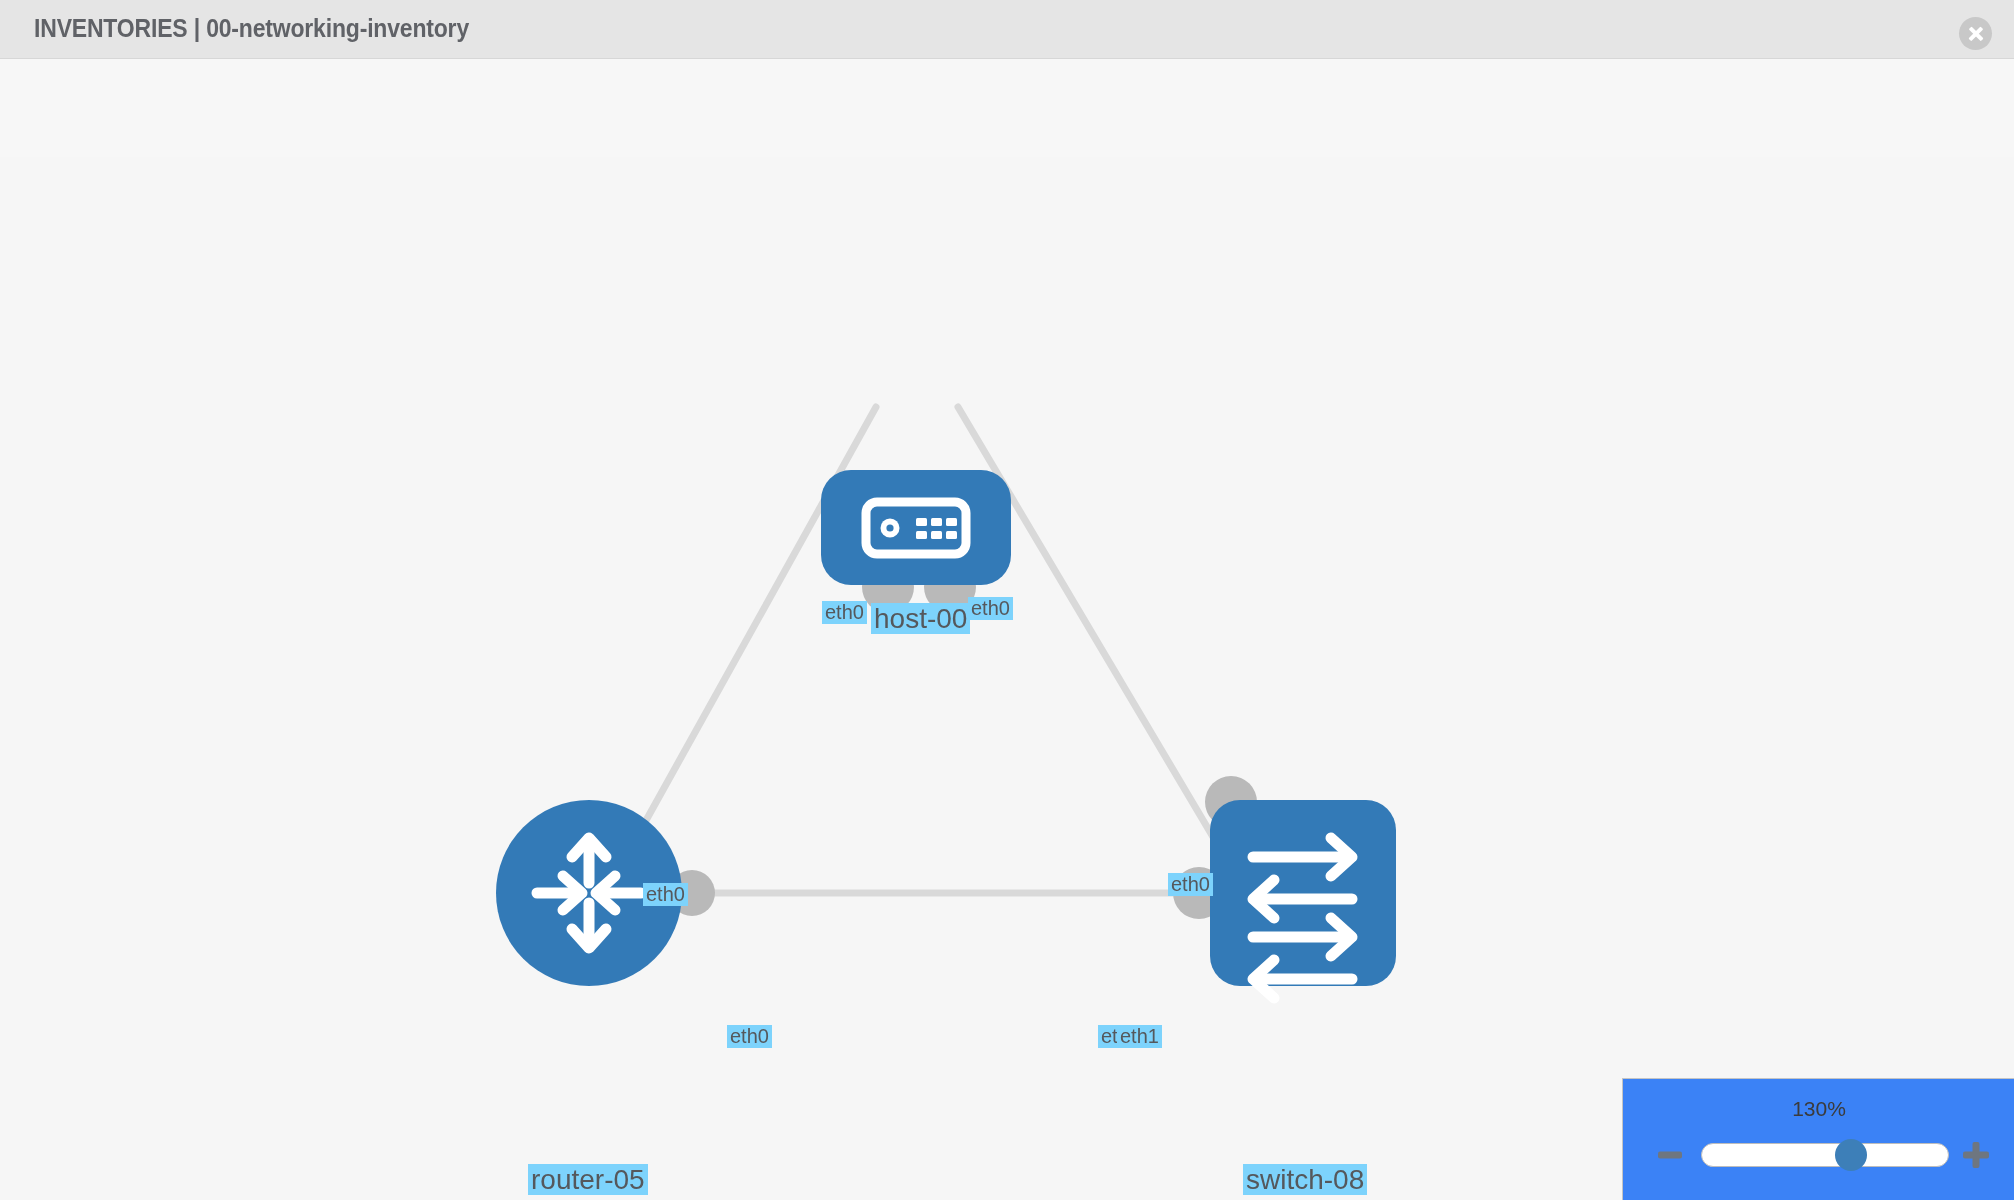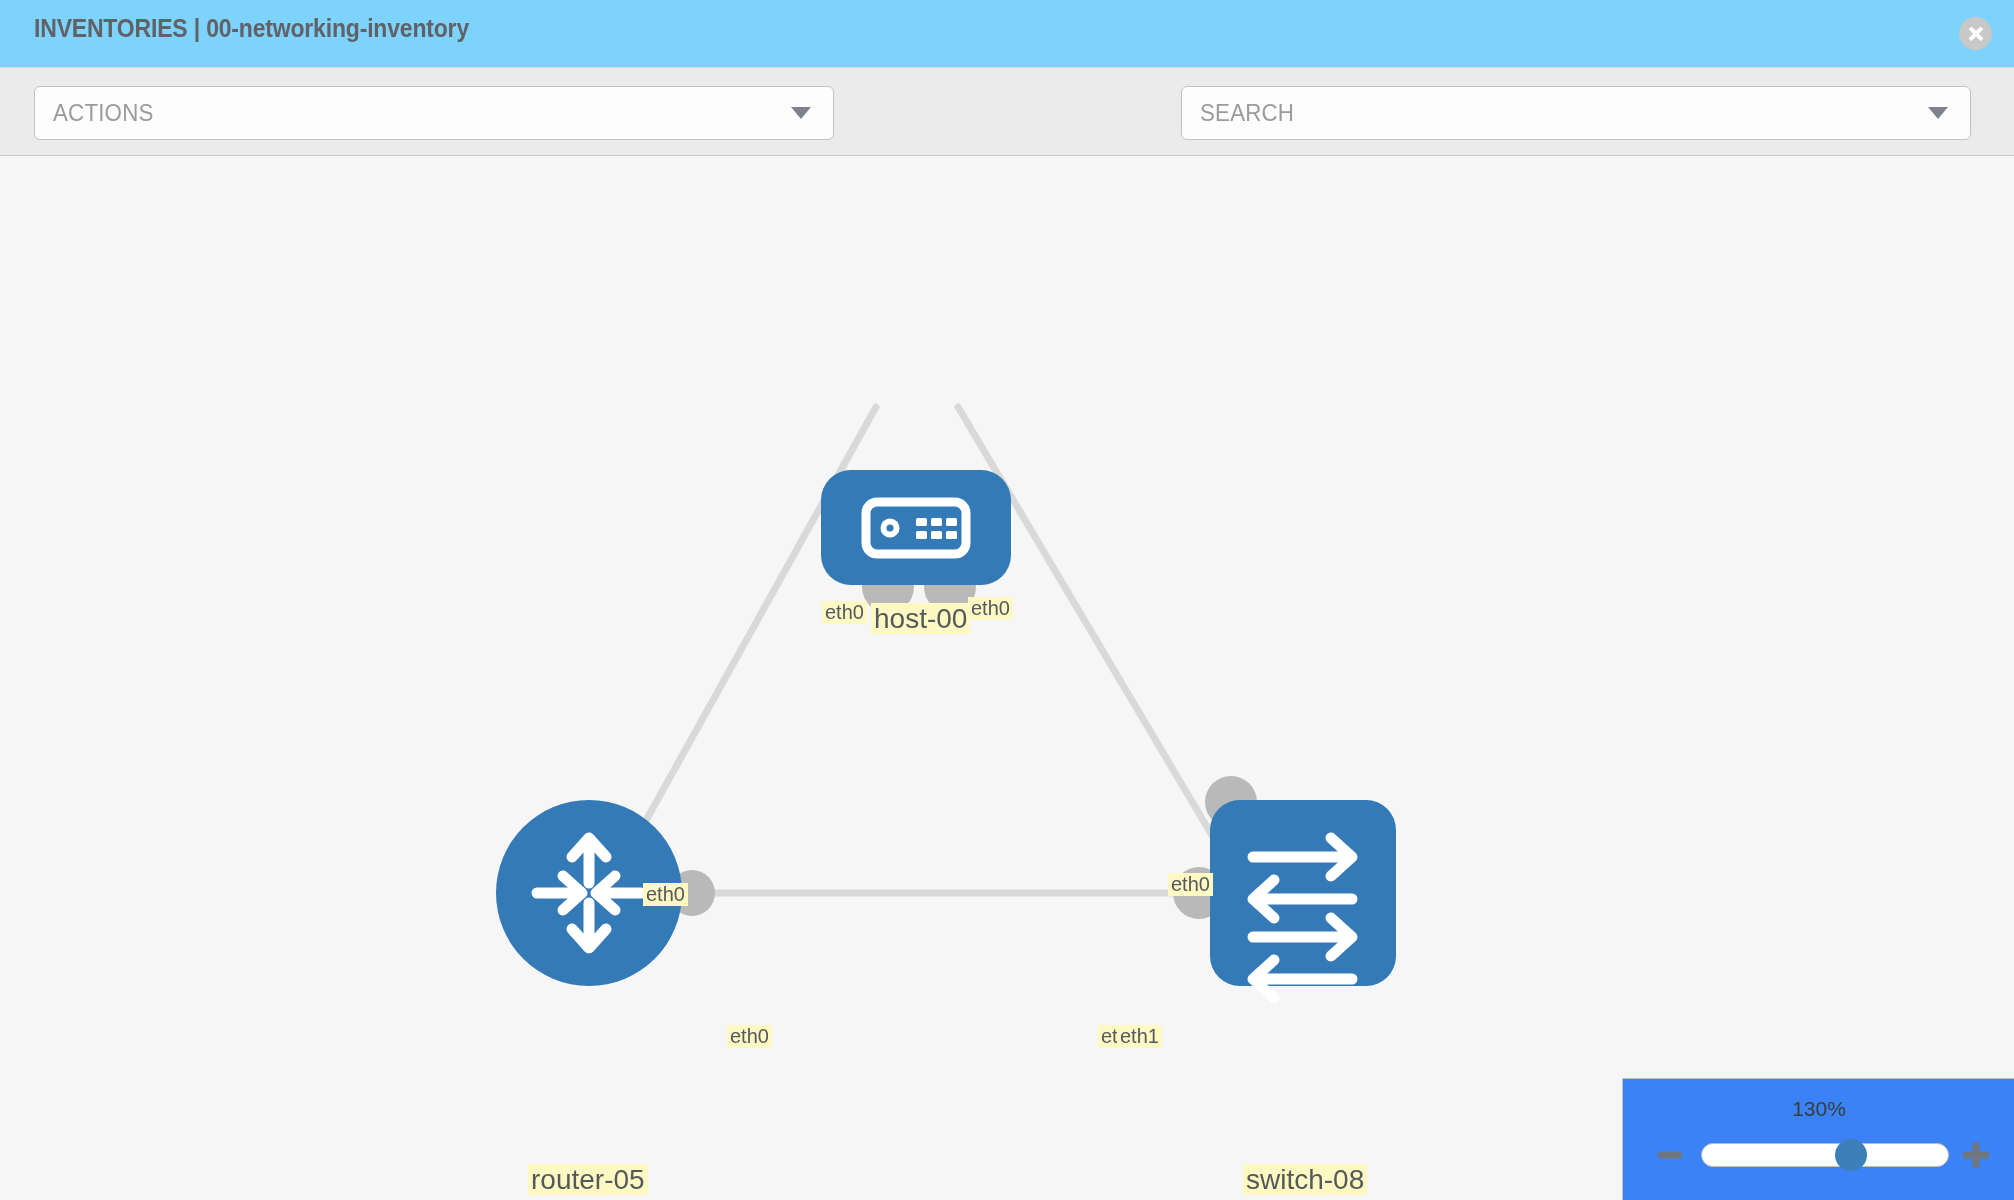--- a/index.html
+++ b/index.html
@@ -14,22 +14,22 @@
   #app {
     position: relative;
     width: 2014px; height: 1200px;
     background: #f7f7f7;
   }
 
   
   .header {
     position: absolute;
     left: 0; top: 0;
-    width: 2014px; height: 68px;
-    background: #7dd3fc;
+    width: 2014px; height: 59px;
+    background: #e5e5e5;
     border-bottom: 1px solid #d7d7d7;
   }
   .header-title {
     position: absolute;
     left: 34px; top: 14px;
     font-size: 25px;
     font-weight: bold;
     letter-spacing: -0.2px;
     color: #606267;
     white-space: nowrap;
@@ -106,21 +106,21 @@
     left: 0; top: 157px;
     width: 2014px; height: 1043px;
     background: #f6f6f6;
     overflow: hidden;
   }
   .graph-svg { position: absolute; left: 0; top: 0; }
 
   
   .nlabel {
     position: absolute;
-    background: #fef9c3;
+    background: #7dd3fc;
     color: #55585c;
     white-space: nowrap;
     line-height: 1.05;
   }
   .node-name {
     font-size: 28px;
     padding: 1px 3px;
     margin-top: 11px;
   }
   .if-label {
@@ -196,44 +196,20 @@
 <div id="app">
 
   <div class="header">
     <div class="header-title">INVENTORIES | 00-networking-inventory</div>
     <div class="close-btn">
       <div class="x1"></div>
       <div class="x2"></div>
     </div>
   </div>
 
-  <div class="toolbar">
-
-    <div class="select-box" id="actions-select">
-      <span class="sel-label">ACTIONS</span>
-      <span class="caret"></span>
-    </div>
-
-    <svg class="tool-icon" id="wrench-icon" viewBox="0 0 24 24">
-      <path d="M21.3 4.6a5.6 5.6 0 0 1-7.1 7.1L5.6 20.3a2.1 2.1 0 0 1-3-3l8.6-8.6a5.6 5.6 0 0 1 7.1-7.1l-3.4 3.4.9 3.1 3.1.9 2.4-4.4z" fill="#7c838c" transform="rotate(8 12 12)"></path>
-    </svg>
-
-    <svg class="tool-icon" id="key-icon" viewBox="0 0 24 24">
-      <g fill="none" stroke="#7c838c" stroke-width="2.6" stroke-linecap="round">
-        <circle cx="8.2" cy="9.2" r="4.6" fill="none"></circle>
-        <path d="M11.6 12.6 L20 20.4"></path>
-        <path d="M17.4 17.6 L20.3 14.9"></path>
-      </g>
-    </svg>
-
-    <div class="select-box" id="search-select">
-      <span class="sel-label">SEARCH</span>
-      <span class="caret"></span>
-    </div>
-  </div>
 
   <div class="canvas">
 
     <svg class="graph-svg" width="2014" height="1043">
 
       <g stroke="#d9d9d9" stroke-width="7" stroke-linecap="round">
         <line x1="619" y1="712" x2="876" y2="250"></line>
         <line x1="958" y1="250" x2="1232" y2="712"></line>
         <line x1="648" y1="736" x2="1240" y2="736"></line>
       </g>

